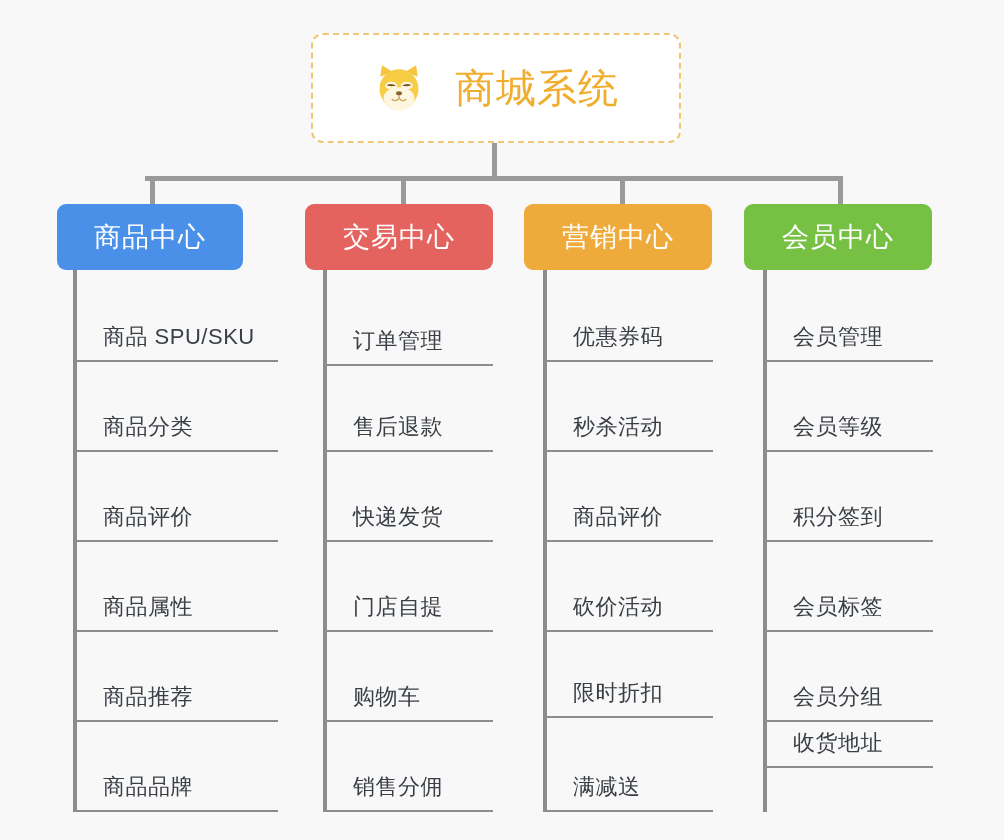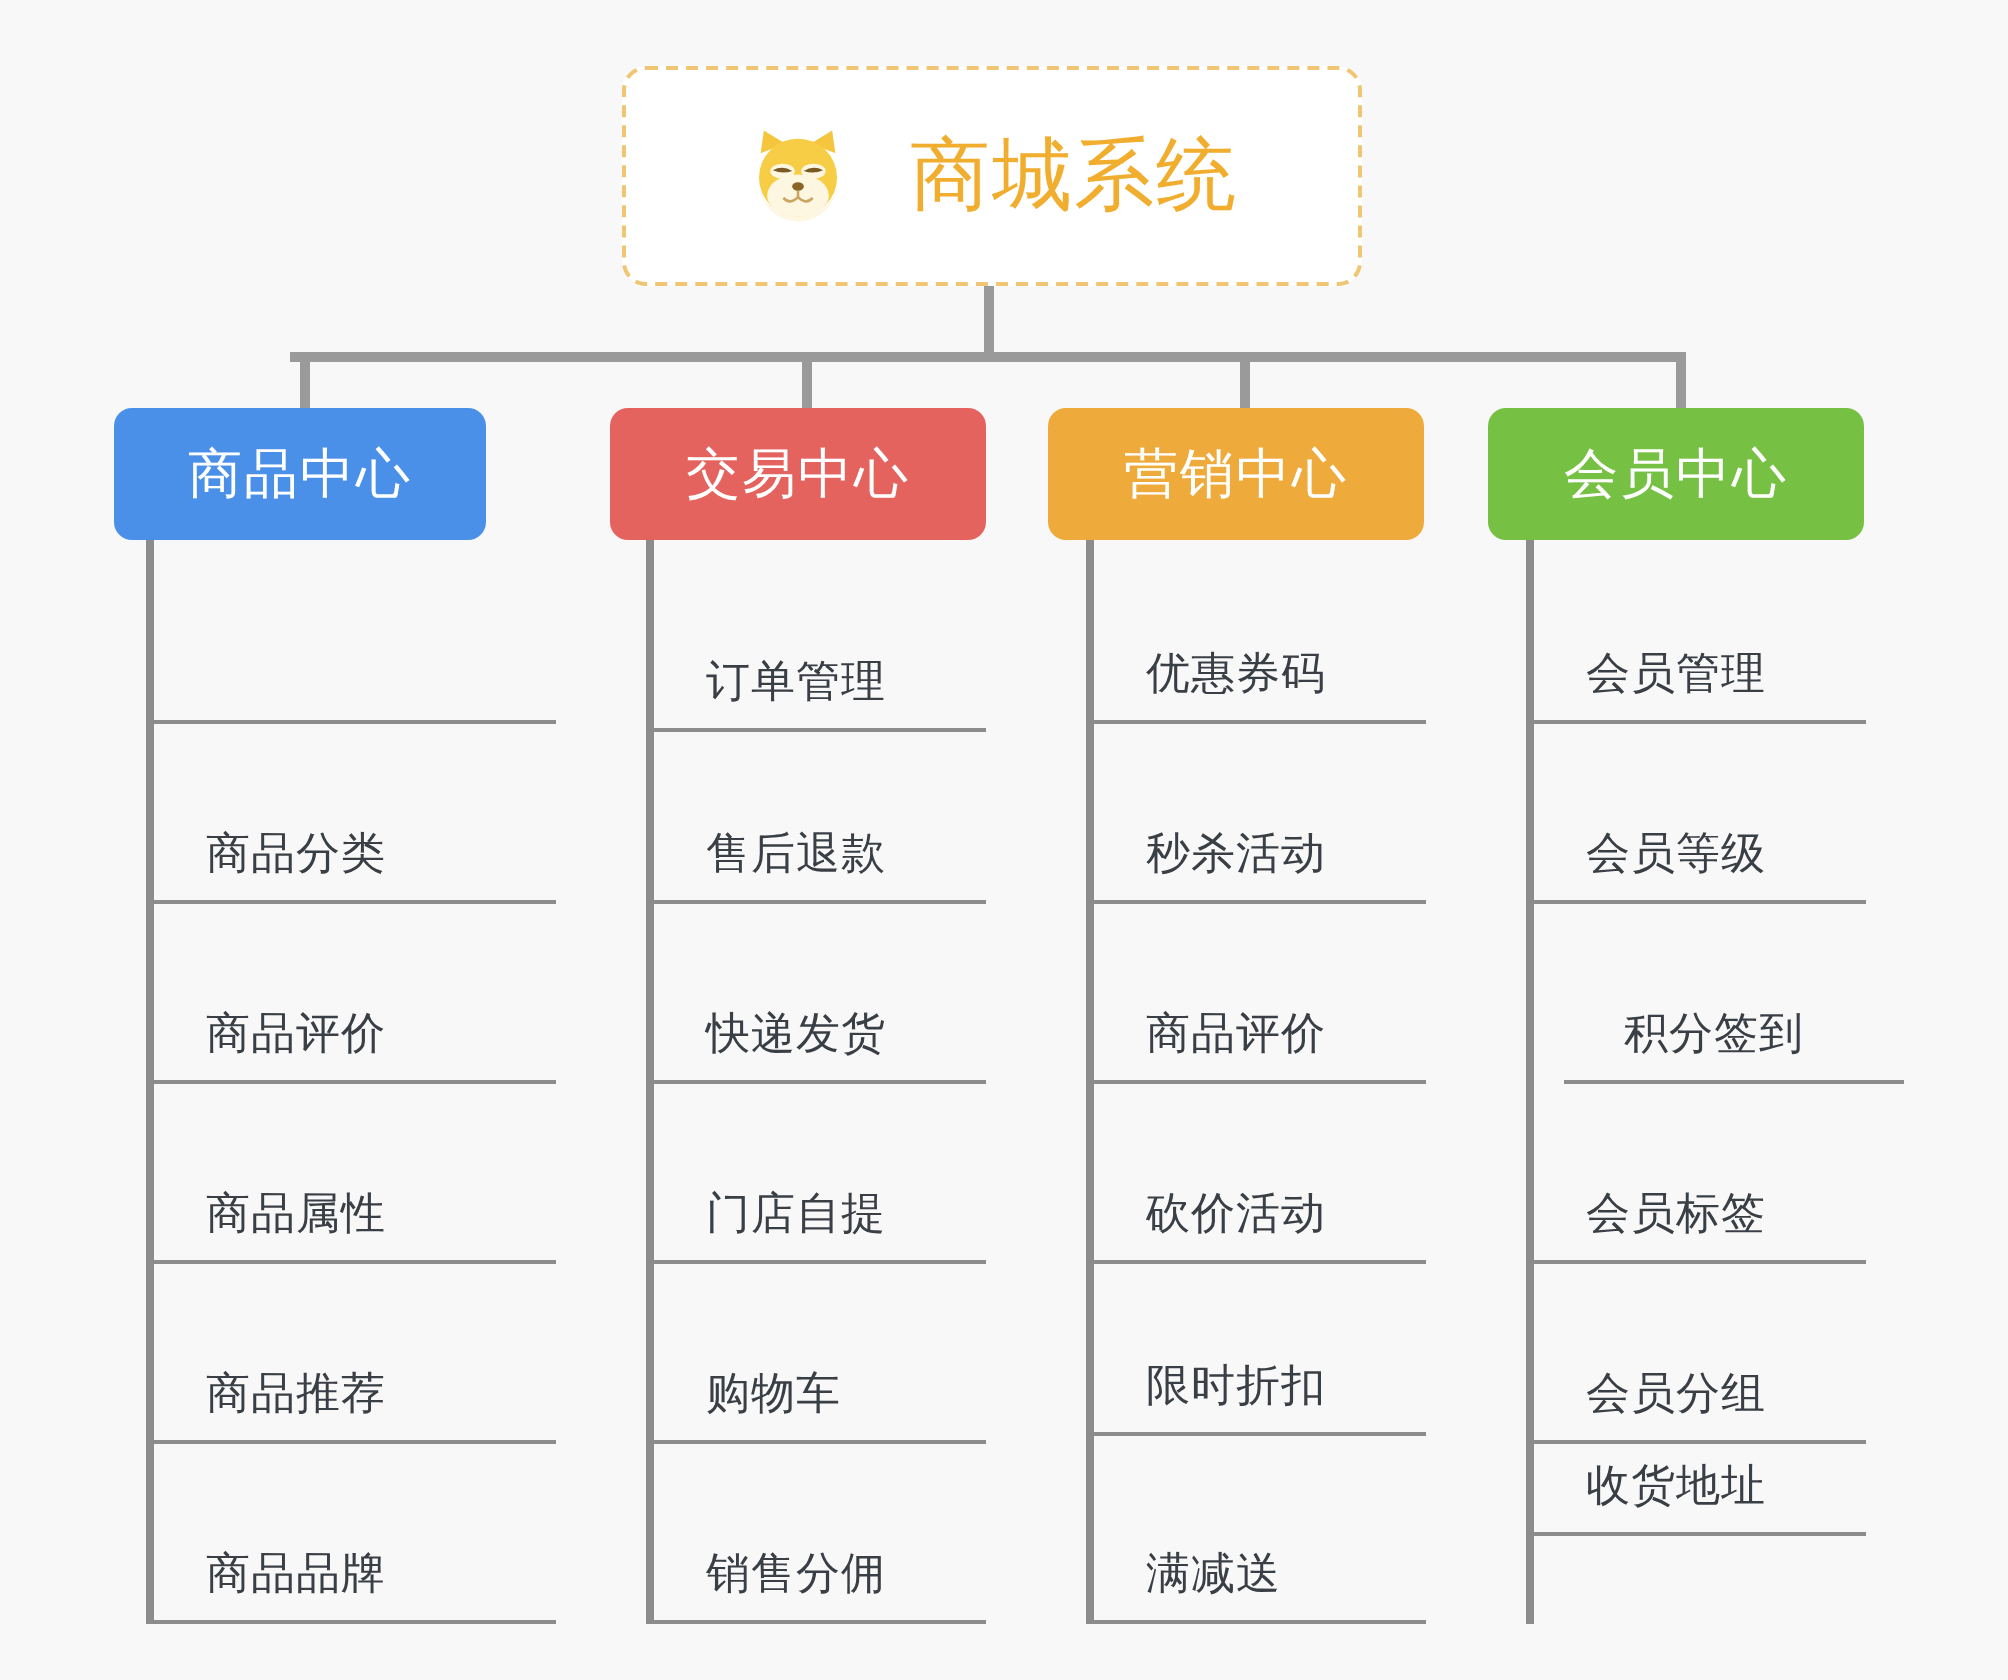--- a/index.html
+++ b/index.html
@@ -118,20 +118,21 @@
   <div class="conn conn-h-main"></div>
 
   <div id="columns-host">
       <div class="col" style="left: 0px; top: 0px; width: 1004px;">
         <div class="conn" style="position: absolute; left: 150px; top: 178px; width: 5px; height: 26px;"></div>
         <div class="cat-box" style="left: 57px; top: 204px; width: 186px; background: rgb(74, 144, 232);">
           <span>商品中心</span>
         </div>
         <div class="spine" style="left: 73px; top: 270px; height: 542px;"></div>
         <div class="leaf" style="left: 73px; top: 272px; width: 205px;">
+          <div class="leaf-label">商品 SPU/SKU</div>
           <div class="leaf-rule" style="width: 205px;"></div>
         </div>
         <div class="leaf" style="left: 73px; top: 362px; width: 205px;">
           <div class="leaf-label">商品分类</div>
           <div class="leaf-rule" style="width: 205px;"></div>
         </div>
         <div class="leaf" style="left: 73px; top: 452px; width: 205px;">
           <div class="leaf-label">商品评价</div>
           <div class="leaf-rule" style="width: 205px;"></div>
         </div>
@@ -217,21 +218,21 @@
         </div>
         <div class="spine" style="left: 763px; top: 270px; height: 542px;"></div>
         <div class="leaf" style="left: 763px; top: 272px; width: 170px;">
           <div class="leaf-label">会员管理</div>
           <div class="leaf-rule" style="width: 170px;"></div>
         </div>
         <div class="leaf" style="left: 763px; top: 362px; width: 170px;">
           <div class="leaf-label">会员等级</div>
           <div class="leaf-rule" style="width: 170px;"></div>
         </div>
-        <div class="leaf" style="left: 782px; top: 452px; width: 170px; padding-left: 30px;">
+        <div class="leaf" style="left: 763px; top: 452px; width: 170px; padding-left: 30px;">
           <div class="leaf-label">积分签到</div>
           <div class="leaf-rule" style="width: 170px;"></div>
         </div>
         <div class="leaf" style="left: 763px; top: 542px; width: 170px;">
           <div class="leaf-label">会员标签</div>
           <div class="leaf-rule" style="width: 170px;"></div>
         </div>
         <div class="leaf" style="left: 763px; top: 632px; width: 170px;">
           <div class="leaf-label">会员分组</div>
           <div class="leaf-rule" style="width: 170px;"></div>

